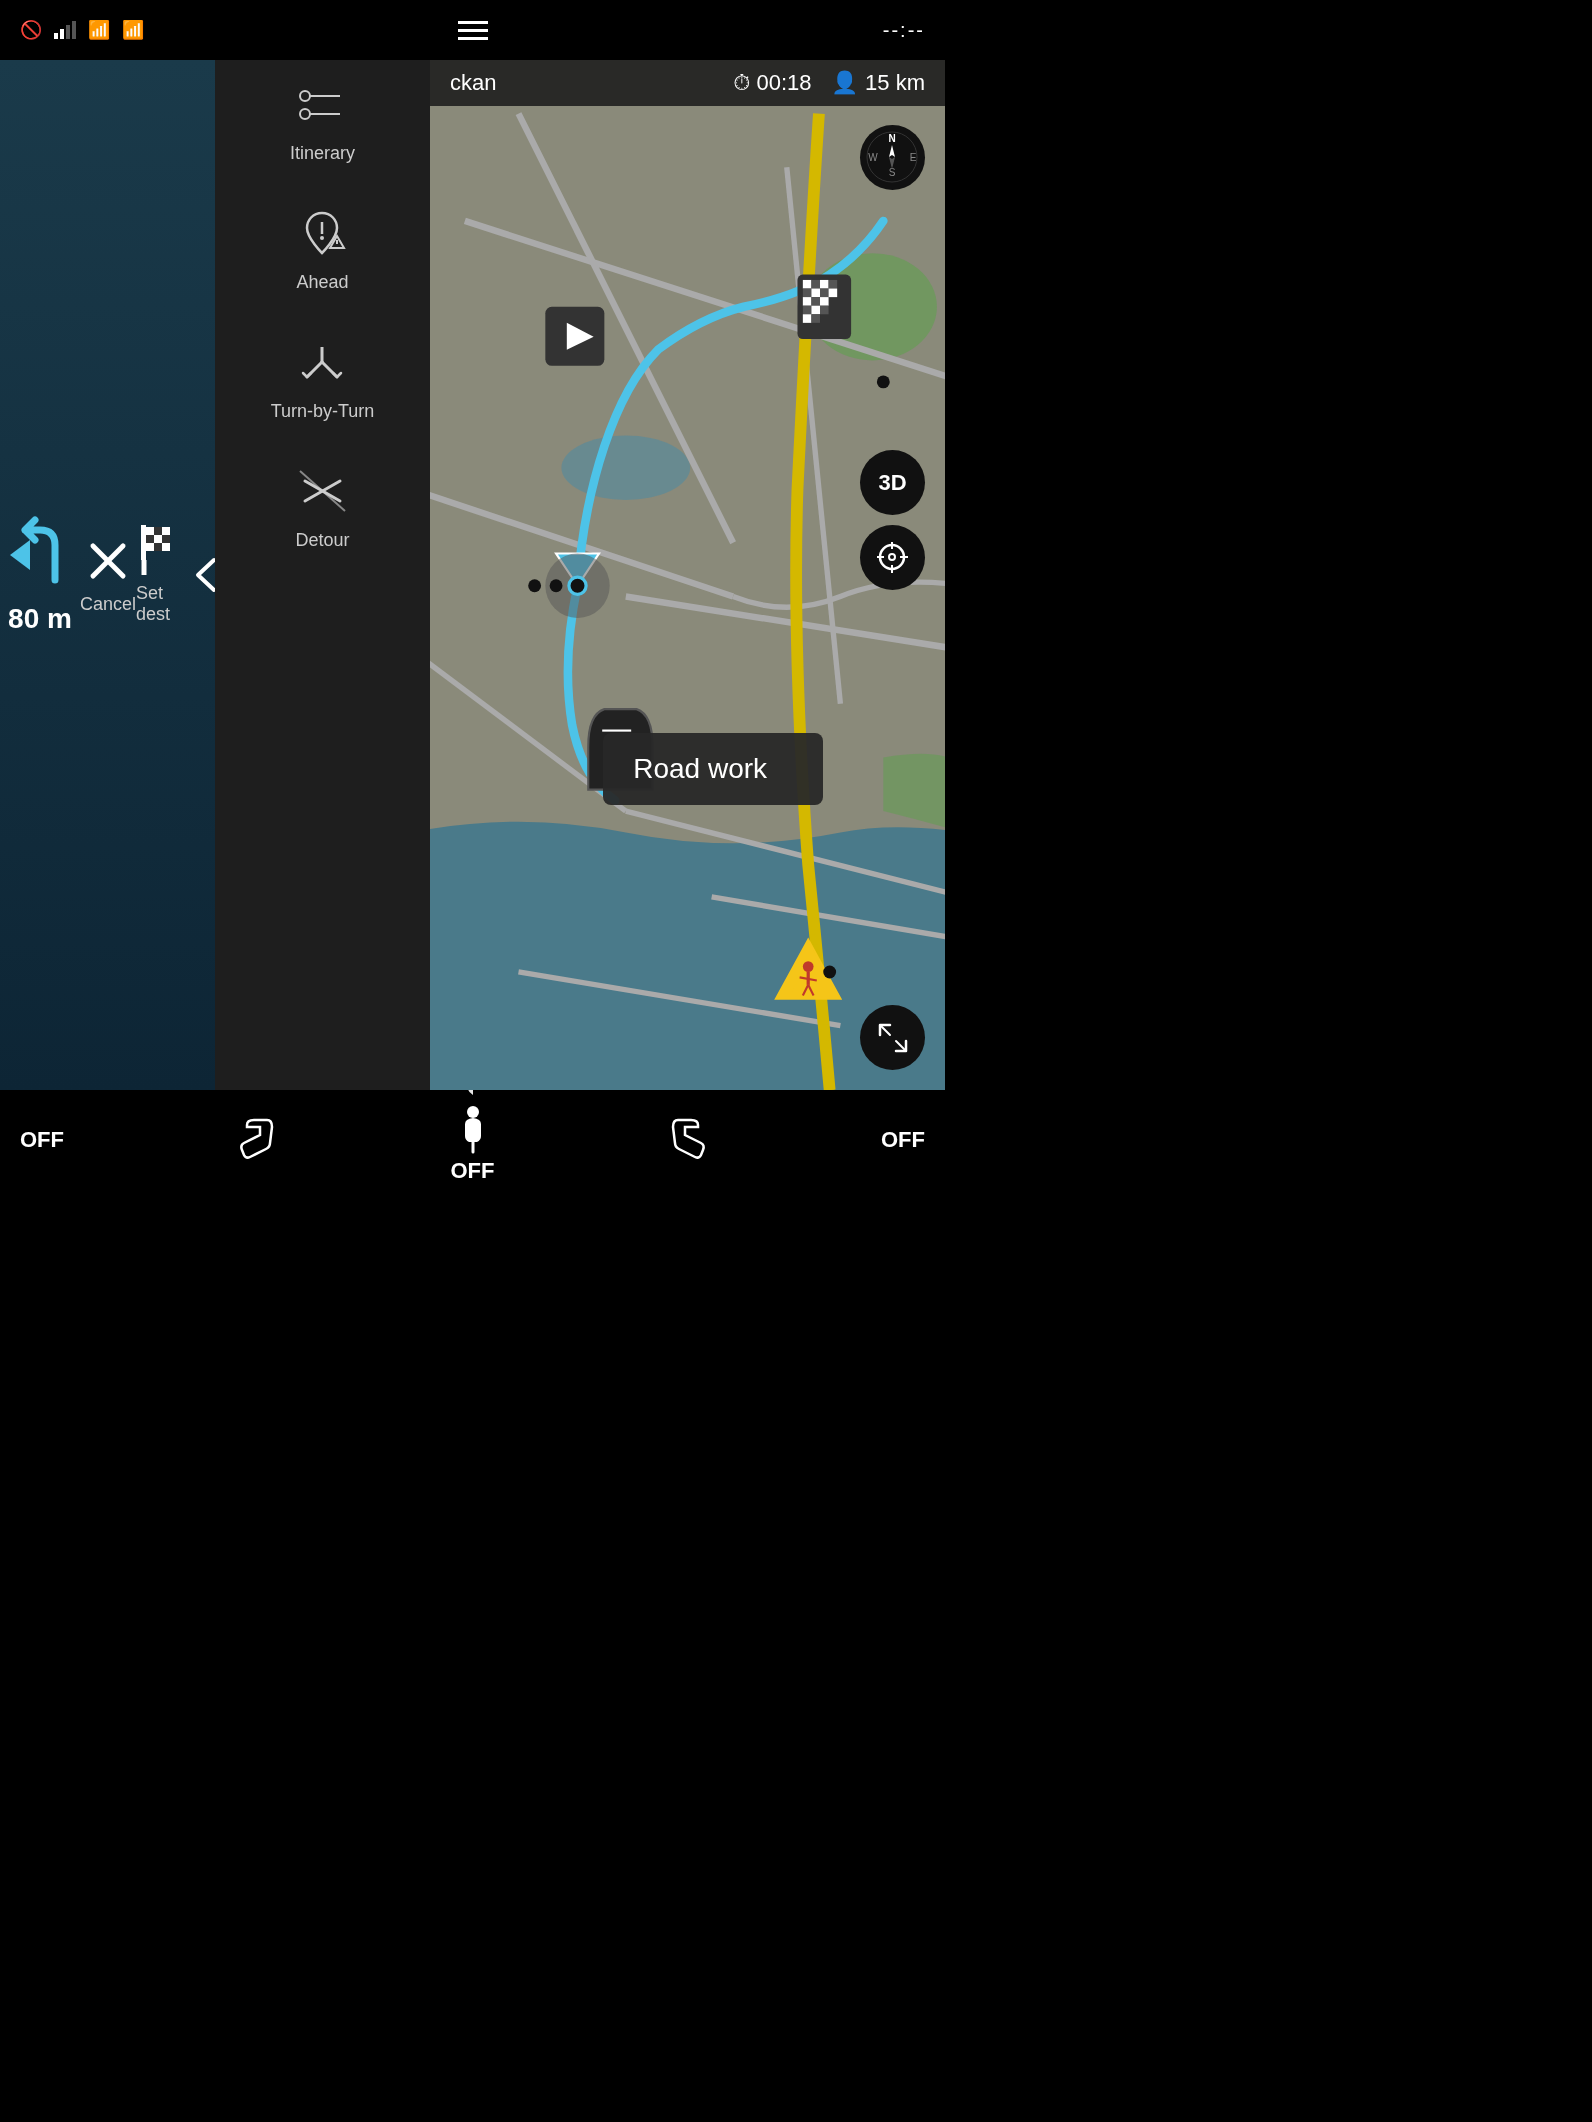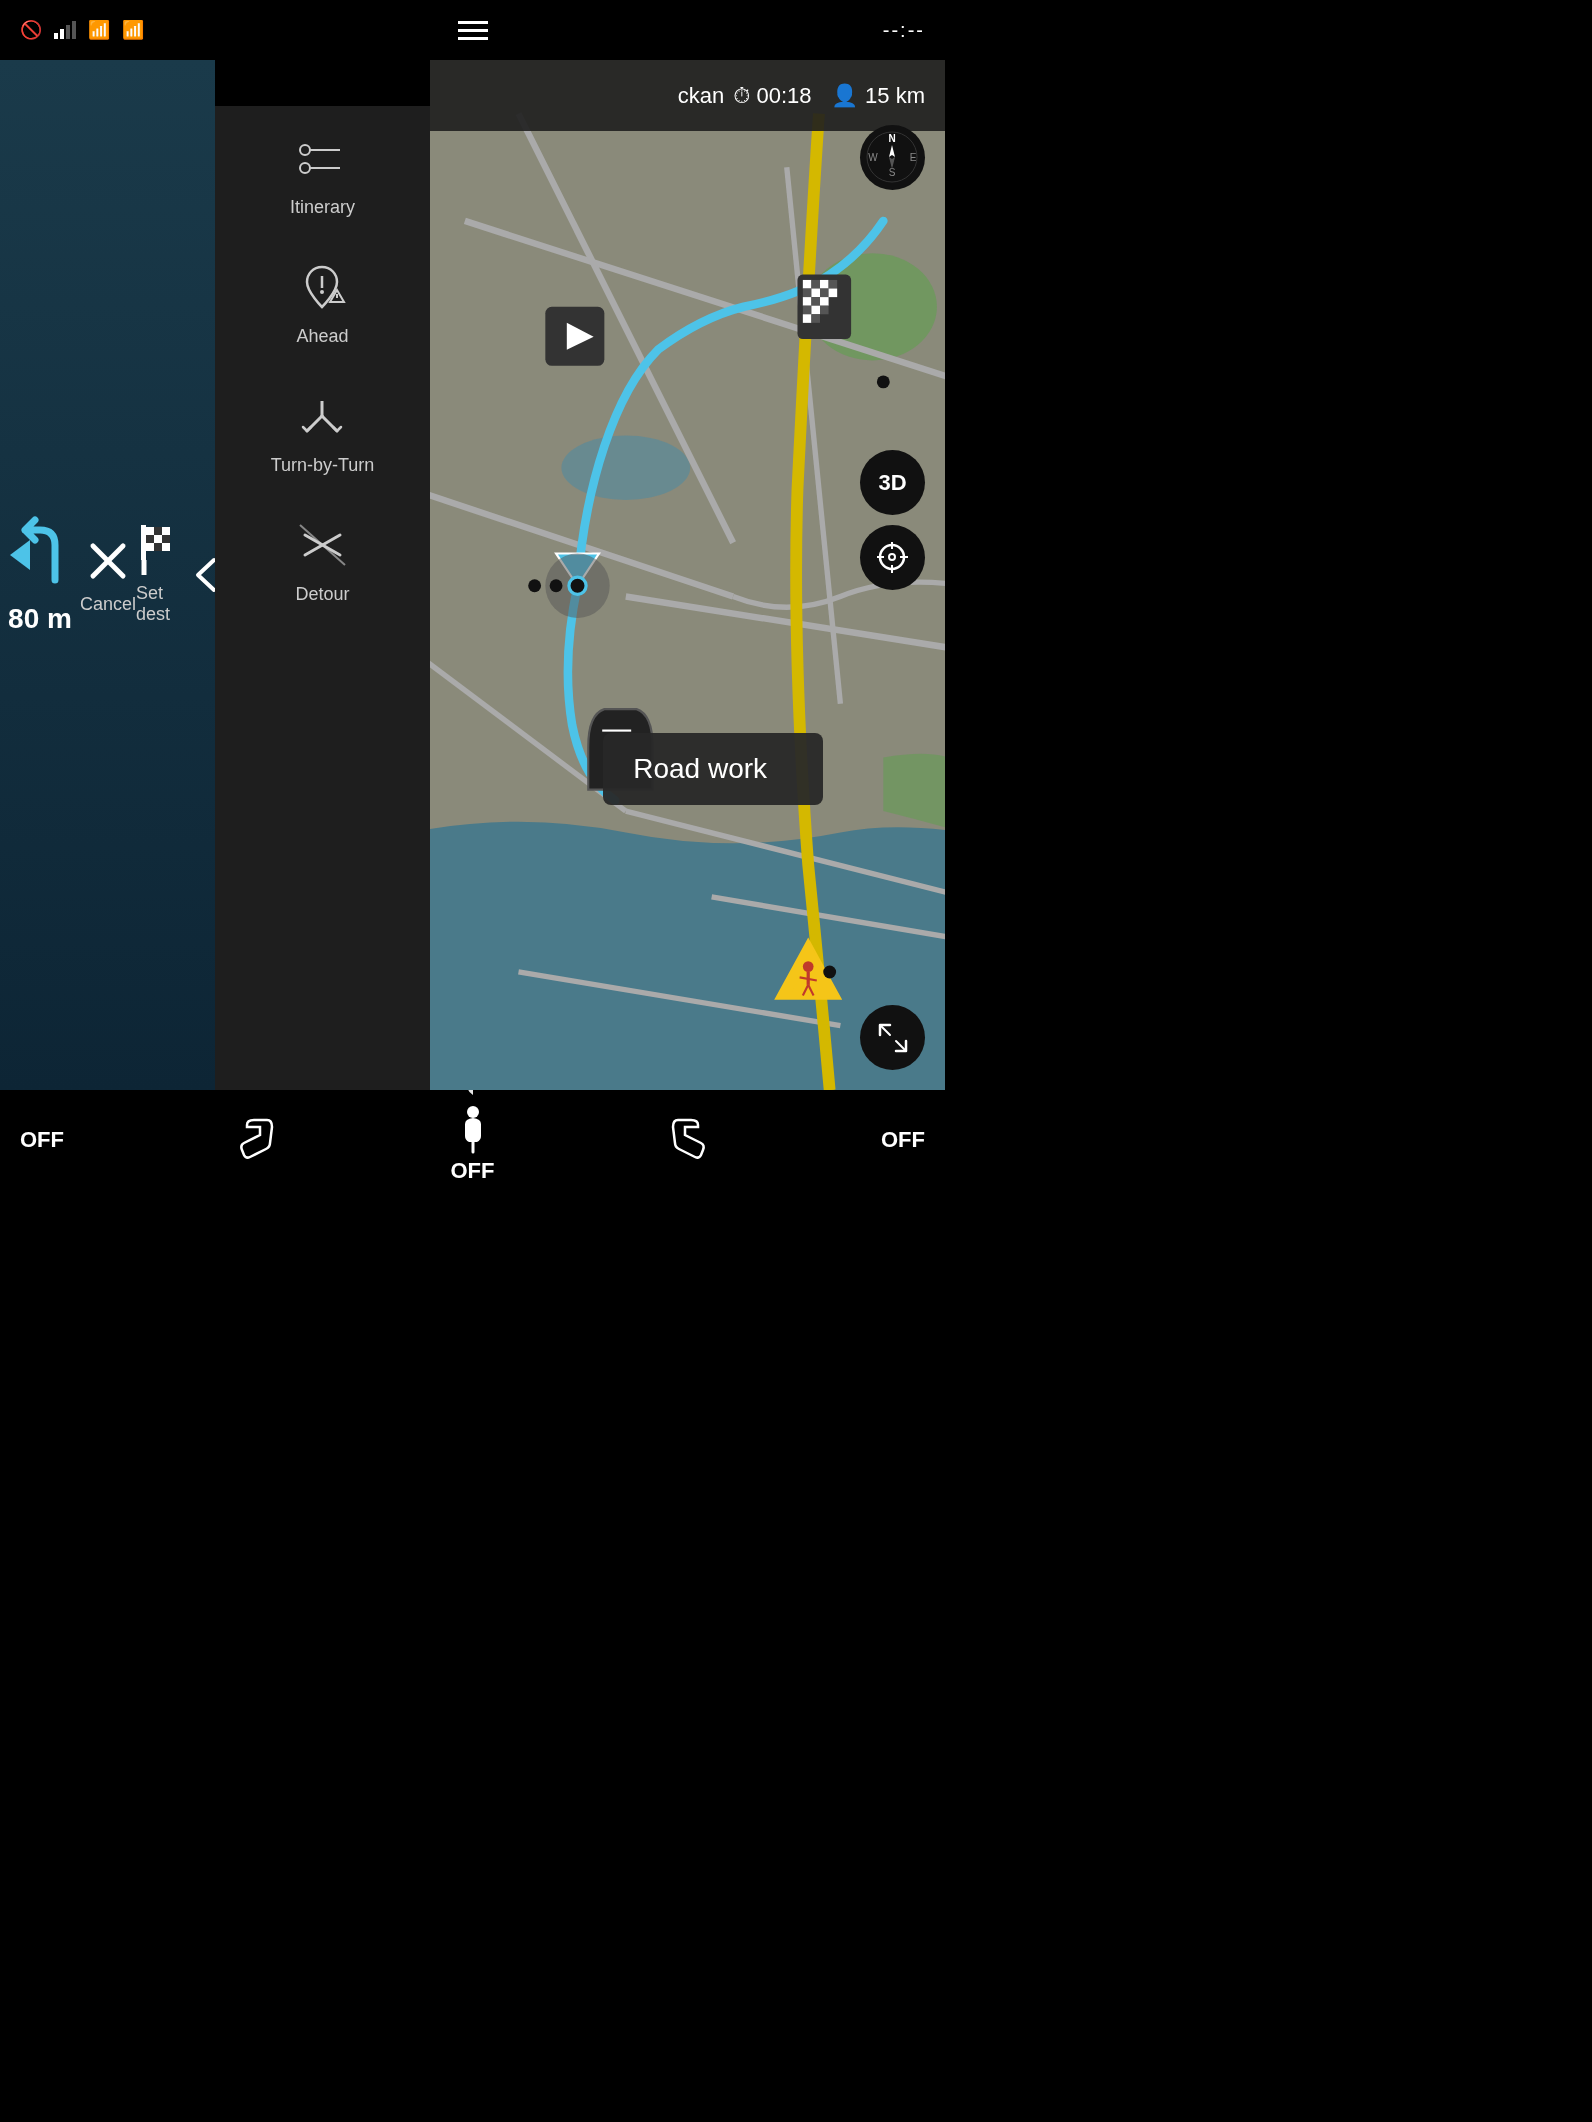--- a/index.html
+++ b/index.html
@@ -108,24 +108,23 @@
       font-weight: bold;
     }
 
     
     #middle-sidebar {
       width: 215px;
       background: #1e1e1e;
       display: flex;
       flex-direction: column;
       align-items: center;
-      padding: 10px 0;
+      padding: 2px 0;
       z-index: 10;
       flex-shrink: 0;
-      margin-top: 46px;
     }
 
     .mid-item {
       display: flex;
       flex-direction: column;
       align-items: center;
       justify-content: center;
       width: 100%;
       padding: 22px 0;
       cursor: pointer;
@@ -144,28 +143,27 @@
       overflow: hidden;
       background: #8a8a7a;
     }
 
     
     #map-nav {
       position: absolute;
       top: 0;
       left: 0;
       right: 0;
-      height: 71px;
+      height: 46px;
       background: rgba(30,30,30,0.9);
       display: flex;
       align-items: center;
-      justify-content: flex-end;
+      justify-content: space-between;
       padding: 0 20px;
       z-index: 20;
-      gap: 9px;
     }
 
     .nav-destination {
       color: #fff;
       font-size: 22px;
     }
 
     .nav-info {
       display: flex;
       align-items: center;

